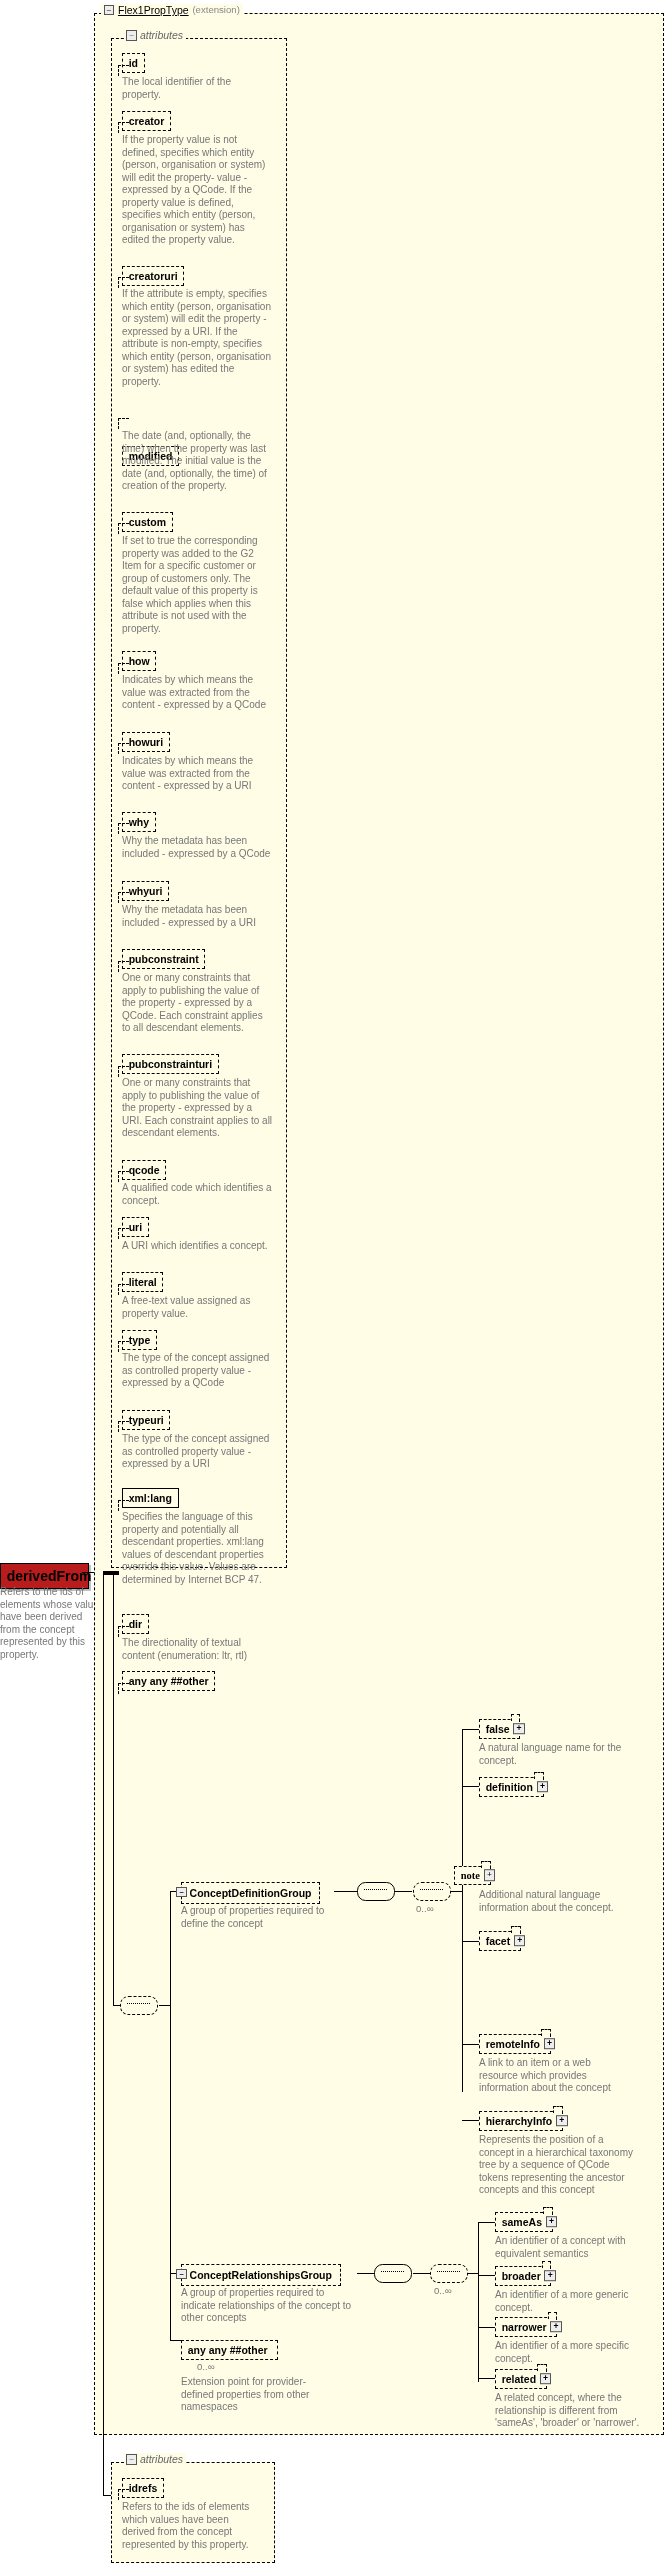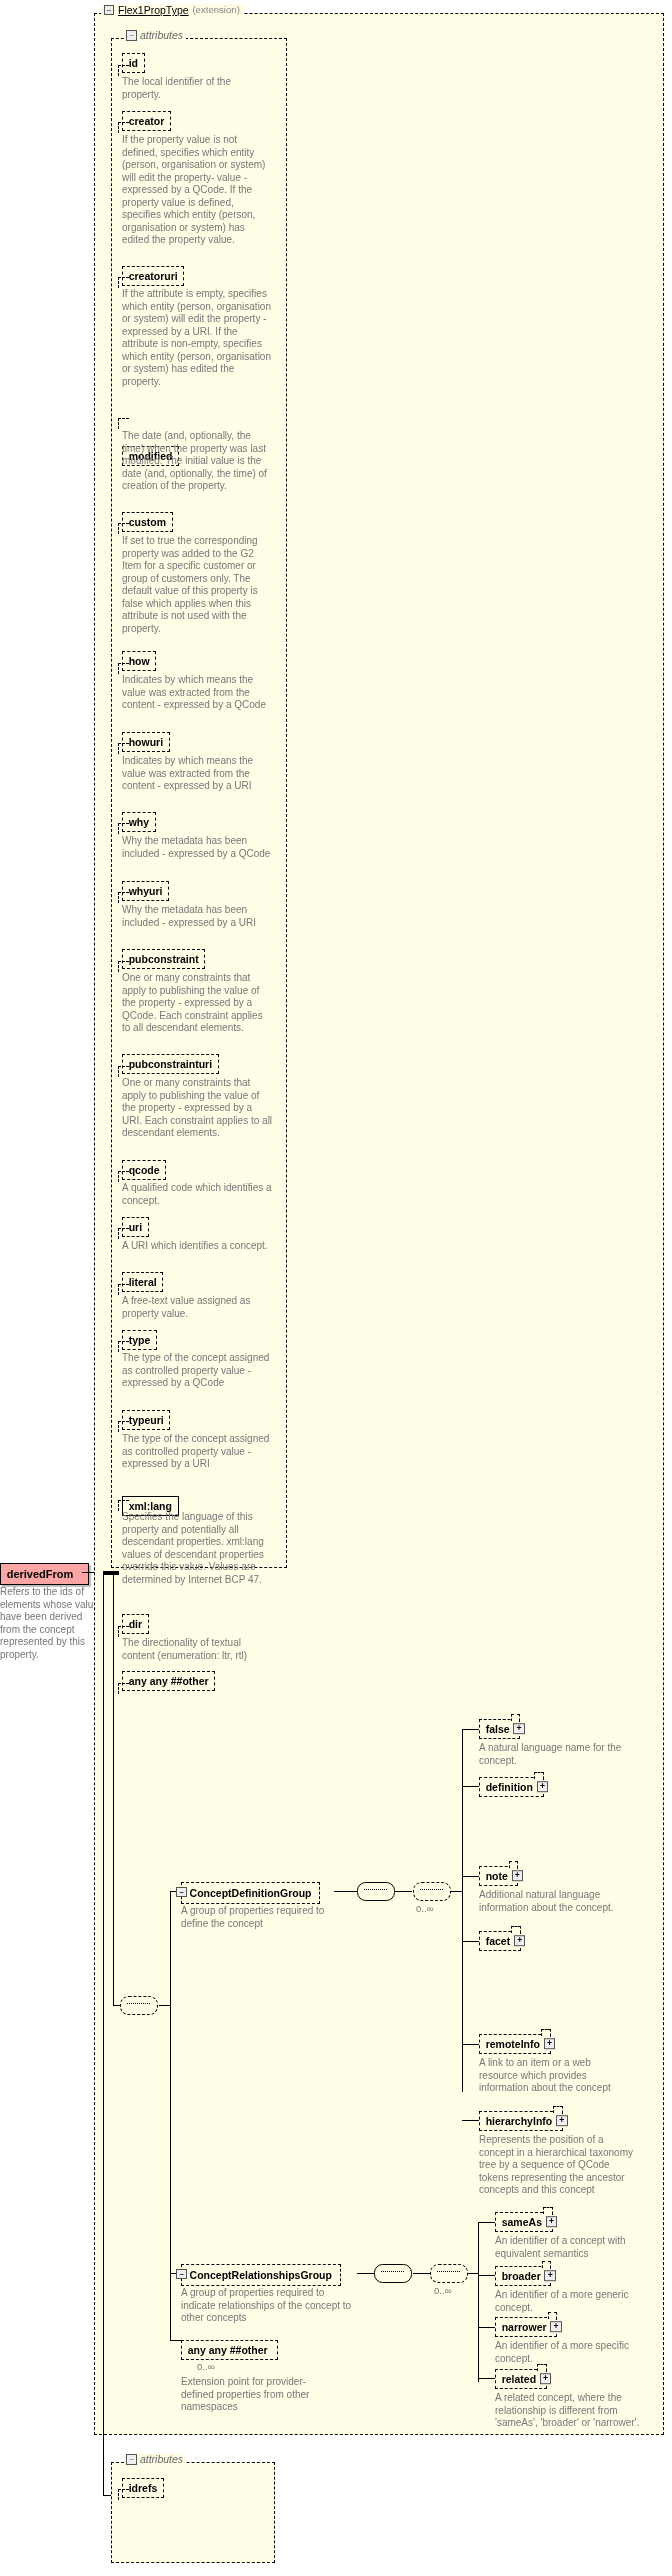--- a/index.html
+++ b/index.html
@@ -79,23 +79,23 @@
   .tick {
     position: absolute;
     border-left: 1px dashed #000;
     border-top: 1px dashed #000;
     width: 9.6px;
     height: 9.6px;
   }
   .solid-box {
     position: absolute;
     border: 1px solid #000;
-    background: #fca5a5;
+    background: #b91c1c;
     padding: 3.8px 5.7px;
-    font-size: 11px;
+    font-size: 14px;
     font-weight: bold;
   }
   .solid-box.shadow, .attr.shadow {
     box-shadow: 1.9px 1.9px 0 #bbb;
   }
   .plus {
     position: absolute;
     right: -5.7px;
     top: 50%;
     transform: translateY(-50%);
@@ -239,21 +239,21 @@
   <div class="desc" style="left:122px; top:1295px; width:151px;">A free-text value assigned as property value.</div>
 
   <div class="attr" style="left:122px; top:1330px;"><span>type</span></div>
   <div class="tick" style="left:118px; top:1341px;"></div>
   <div class="desc" style="left:122px; top:1352px; width:151px;">The type of the concept assigned as controlled property value - expressed by a QCode</div>
 
   <div class="attr" style="left:122px; top:1410px;"><span>typeuri</span></div>
   <div class="tick" style="left:118px; top:1421px;"></div>
   <div class="desc" style="left:122px; top:1433px; width:151px;">The type of the concept assigned as controlled property value - expressed by a URI</div>
 
-  <div class="attr resolved" style="left:122px; top:1488px;margin-top:8px;"><span>xml:lang</span></div>
+  <div class="attr resolved" style="left:122px; top:1488px;"><span>xml:lang</span></div>
   <div class="tick" style="left:118px; top:1500px;"></div>
   <div class="desc" style="left:122px; top:1511px; width:151px;">Specifies the language of this property and potentially all descendant properties. xml:lang values of descendant properties override this value. Values are determined by Internet BCP 47.</div>
 
   <div class="attr" style="left:122px; top:1614px;"><span>dir</span></div>
   <div class="tick" style="left:118px; top:1626px;"></div>
   <div class="desc" style="left:122px; top:1637px; width:151px;">The directionality of textual content (enumeration: ltr, rtl)</div>
 
   <div class="attr" style="left:122px; top:1671px; font-weight:normal;">
     <span style="font-weight:bold;">any </span><span style="font-weight:bold">any ##other</span>
   </div>
@@ -285,21 +285,21 @@
   <div class="vline" style="left:462px; top:1729px; height:363px;"></div>
 
   <div class="hline" style="left:462px; top:1729px; width:17px;"></div>
   <div class="elem-box dashed shadow" style="left:479px; top:1719px;"><div class="tab"></div><span>false</span><div class="plus">+</div></div>
   <div class="desc" style="left:479px; top:1742px; width:153px;">A natural language name for the concept.</div>
 
   <div class="hline" style="left:462px; top:1786px; width:17px;"></div>
   <div class="elem-box dashed shadow" style="left:479px; top:1777px;"><div class="tab"></div><span>definition</span><div class="plus">+</div></div>
 
   <div class="hline" style="left:462px; top:1876px; width:17px;"></div>
-  <div class="elem-box dashed shadow" style="left:479px; top:1866px;"><div class="tab"></div><span>note</span><div class="plus">+</div></div>
+  <div class="elem-box dashed shadow" style="left:454px; top:1866px;font-family:Liberation Serif, serif;"><div class="tab"></div><span>note</span><div class="plus">+</div></div>
   <div class="desc" style="left:479px; top:1889px; width:153px;">Additional natural language information about the concept.</div>
 
   <div class="hline" style="left:462px; top:1941px; width:17px;"></div>
   <div class="elem-box dashed shadow" style="left:479px; top:1931px;"><div class="tab"></div><span>facet</span><div class="plus">+</div></div>
 
   <div class="hline" style="left:462px; top:2044px; width:17px;"></div>
   <div class="elem-box dashed shadow" style="left:479px; top:2034px;"><div class="tab"></div><span>remoteInfo</span><div class="plus">+</div></div>
   <div class="desc" style="left:479px; top:2057px; width:153px;">A link to an item or a web resource which provides information about the concept</div>
 
   <div class="hline" style="left:462px; top:2120px; width:17px;"></div>
@@ -346,18 +346,19 @@
   <div class="desc" style="left:181px; top:2376px; width:153px;">Extension point for provider-defined properties from other namespaces</div>
 
   <div class="attributes-box" style="left:111px; top:2462px; width:162px; height:99px;">
     <div class="attributes-title">
       <span class="sq">–</span>
       <span>attributes</span>
     </div>
   </div>
   <div class="attr" style="left:122px; top:2478px;"><span>idrefs</span></div>
   <div class="tick" style="left:118px; top:2489px;"></div>
+  <div class="desc" style="left:122px; top:2501px; width:141px;">Refers to the ids of elements which values have been derived from the concept represented by this property.</div>
 
   <div class="vline" style="left:103px; top:1572px; height:923px;"></div>
   <div class="hline" style="left:103px; top:2495px; width:7.6px;"></div>
 
 </div>
 
 
 </body></html>

